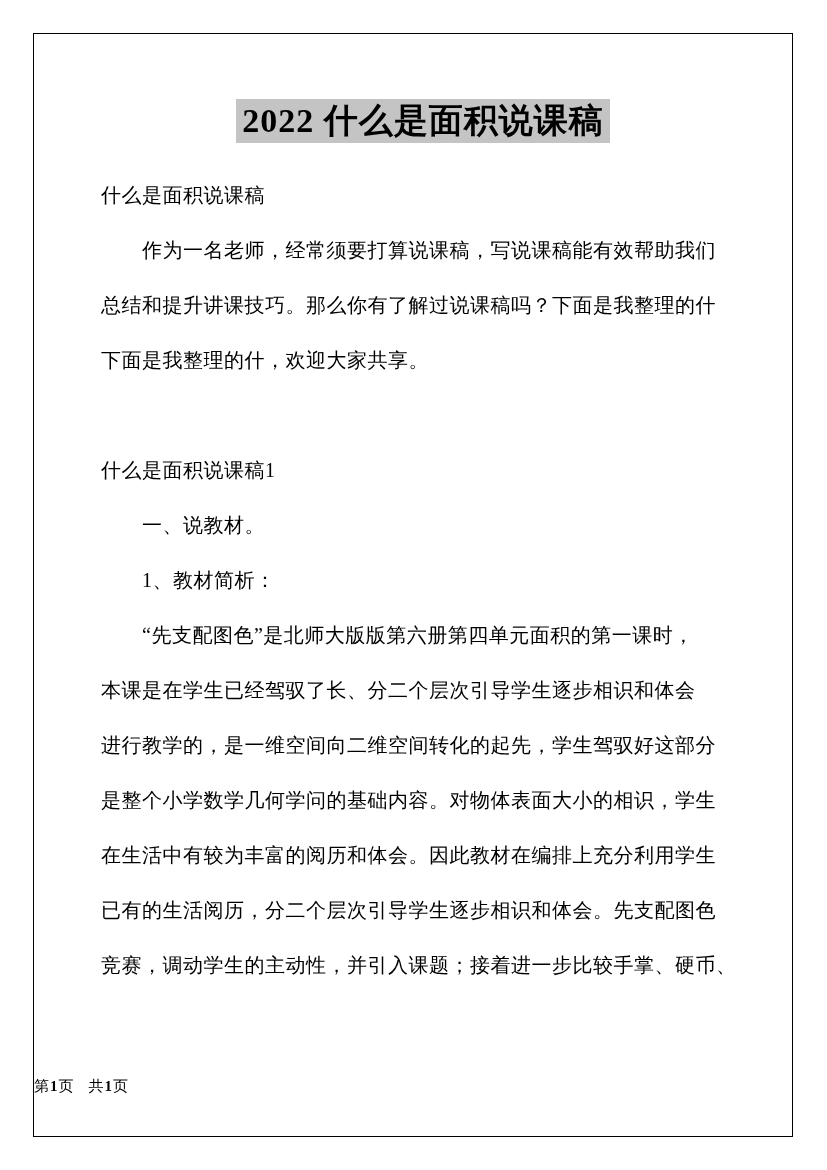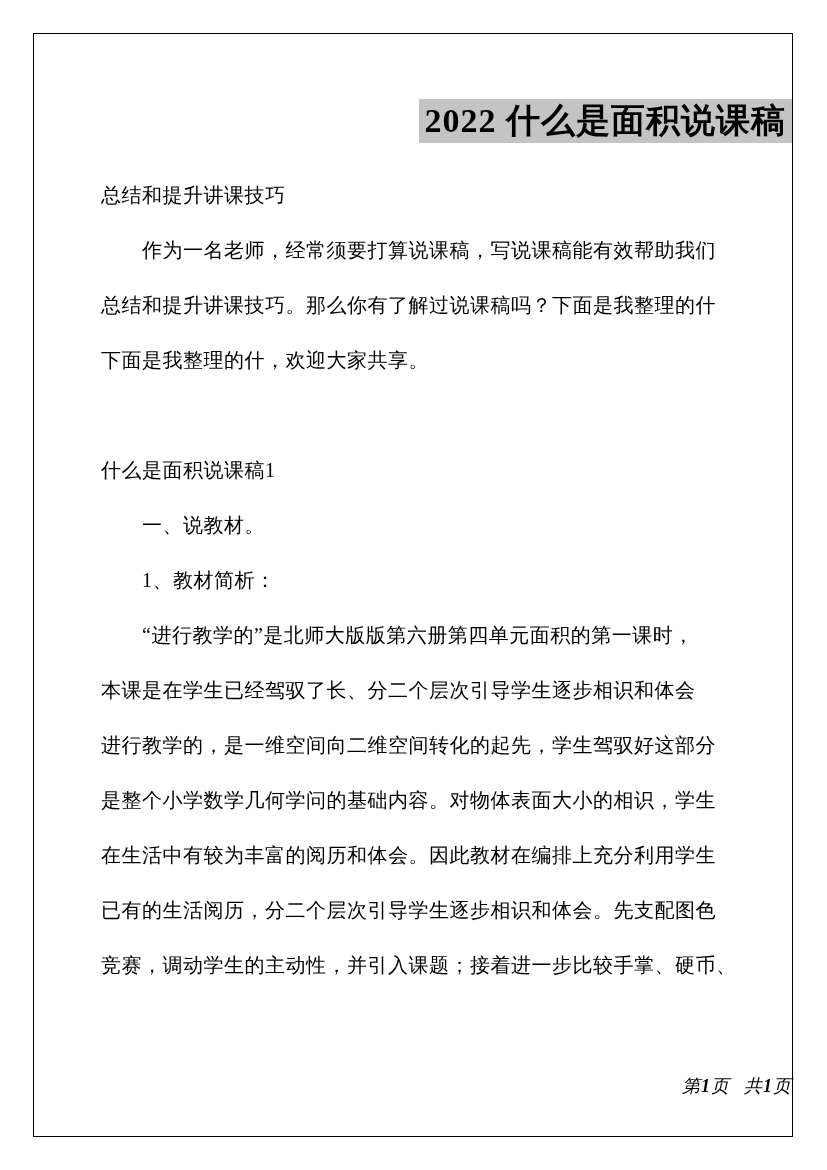--- a/index.html
+++ b/index.html
@@ -20,24 +20,24 @@
     position: absolute;
     left: 33px;
     top: 33px;
     width: 758px;
     height: 1102px;
     border: 1px solid #000000;
     background: #ffffff;
   }
   .title-row {
     position: absolute;
-    left: 0;
+    left: 10px;
     top: 65px;
     width: 100%;
-    text-align: right;
+    text-align: center;
   }
   .title-hl {
     display: inline-block;
     font-size: 34px;
     font-weight: bold;
     letter-spacing: 1px;
     line-height: 44px;
     padding: 0 6px;
     white-space: nowrap;
   }
@@ -55,25 +55,24 @@
     white-space: nowrap;
   }
   .line.indent {
     padding-left: 41px;
   }
   .footer {
     position: absolute;
     left: 0;
     top: 1042px;
     width: 100%;
-    text-align: right;
-    font-size: 18px;
+    text-align: left;
+    font-size: 15px;
     line-height: 20px;
     letter-spacing: 1px;
-    font-style: italic;
   }
   .footer .num {
     font-weight: bold;
     font-family: "Liberation Serif", "DejaVu Serif", serif;
   }
   .footer .gap {
     display: inline-block;
     width: 14px;
   }
 </style>
@@ -81,29 +80,29 @@
 <body>
 
 <div class="page">
   <div class="border-frame">
 
     <div class="title-row">
       <span class="title-hl" style="background: rgb(196, 196, 196);">2022 什么是面积说课稿</span>
     </div>
 
     <div class="body-lines">
-        <div class="line">总结和提升讲课技巧</div>
+        <div class="line">什么是面积说课稿</div>
         <div class="line indent">作为一名老师，经常须要打算说课稿，写说课稿能有效帮助我们</div>
         <div class="line">总结和提升讲课技巧。那么你有了解过说课稿吗？下面是我整理的什</div>
         <div class="line">下面是我整理的什，欢迎大家共享。</div>
         <div class="line"></div>
         <div class="line">什么是面积说课稿1</div>
         <div class="line indent">一、说教材。</div>
         <div class="line indent">1、教材简析：</div>
-        <div class="line indent">“进行教学的”是北师大版版第六册第四单元面积的第一课时，</div>
+        <div class="line indent">“先支配图色”是北师大版版第六册第四单元面积的第一课时，</div>
         <div class="line">本课是在学生已经驾驭了长、分二个层次引导学生逐步相识和体会</div>
         <div class="line">进行教学的，是一维空间向二维空间转化的起先，学生驾驭好这部分</div>
         <div class="line">是整个小学数学几何学问的基础内容。对物体表面大小的相识，学生</div>
         <div class="line">在生活中有较为丰富的阅历和体会。因此教材在编排上充分利用学生</div>
         <div class="line">已有的生活阅历，分二个层次引导学生逐步相识和体会。先支配图色</div>
         <div class="line">竞赛，调动学生的主动性，并引入课题；接着进一步比较手掌、硬币、</div>
       </div>
 
     <div class="footer">
       <span><span>第</span><span class="num">1</span><span>页</span></span><span class="gap"></span><span><span>共</span><span class="num">1</span><span>页</span></span>

